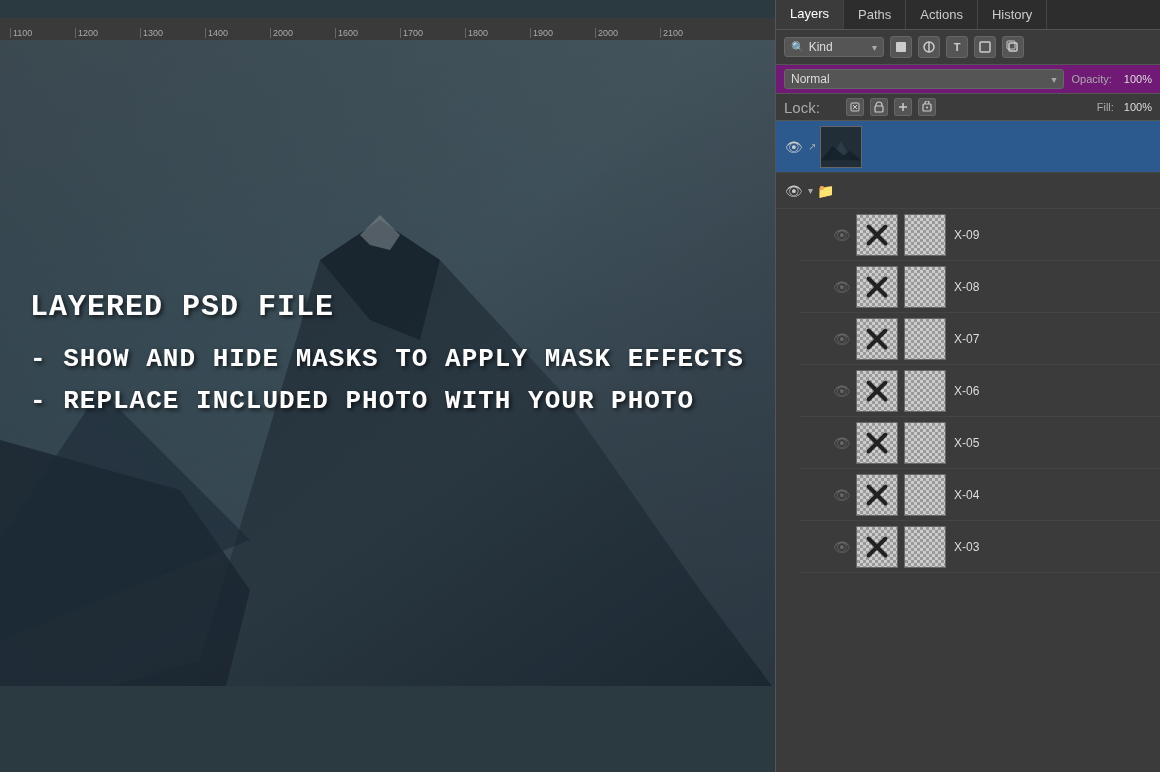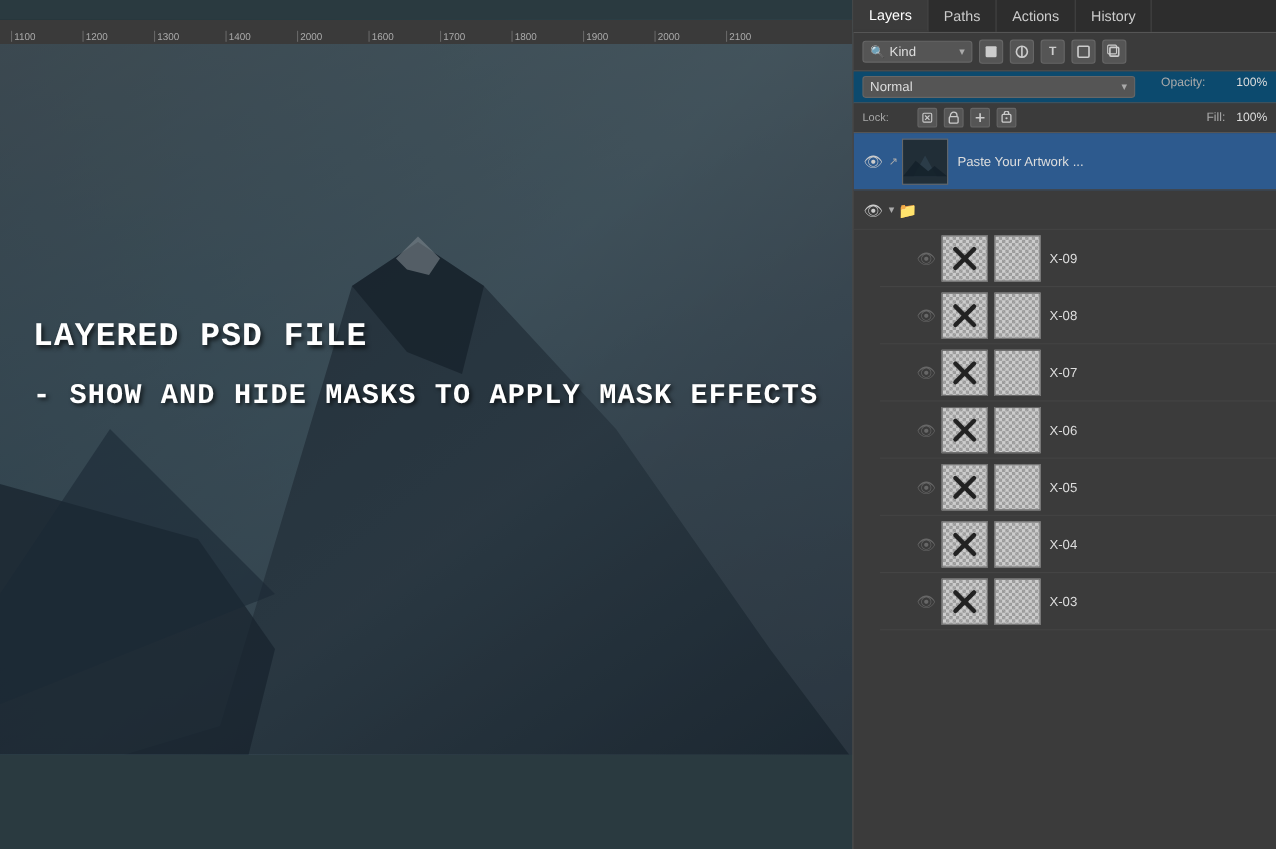--- a/index.html
+++ b/index.html
@@ -144,26 +144,26 @@
       align-items: center;
       justify-content: center;
       color: #ccc;
       font-size: 12px;
       cursor: pointer;
     }
 
     
     .blend-row {
       display: flex;
-      align-items: flex-start;
+      align-items: center;
       padding: 4px 8px;
-      gap: 24px;
+      gap: 8px;
       border-bottom: 1px solid #555;
       flex-shrink: 0;
-      background: #0c4a6e;
+      background: #701a75;
     }
     .blend-select {
       background: #555;
       border: 1px solid #666;
       border-radius: 3px;
       color: #ddd;
       font-size: 12px;
       padding: 2px 6px;
       flex: 1;
       display: flex;
@@ -185,21 +185,21 @@
     .lock-row {
       display: flex;
       align-items: center;
       padding: 4px 8px;
       gap: 6px;
       border-bottom: 1px solid #555;
       flex-shrink: 0;
       background: #3b3b3b;
     }
     .lock-label {
-      font-size: 10px;
+      font-size: 15px;
       color: #aaa;
       margin-right: 20px;
       text-align: right;
     }
     .lock-icon {
       width: 18px;
       height: 18px;
       background: #555;
       border: 1px solid #666;
       border-radius: 2px;
@@ -411,20 +411,21 @@
     <polygon points="0,400 0,750 200,750 250,550 180,450" fill="#1a2530" opacity="0.7"></polygon>
 
     <polygon points="0,500 100,350 200,450 250,500 0,600" fill="#223040" opacity="0.6"></polygon>
 
     <rect width="775" height="750" fill="rgba(20,30,40,0.45)"></rect>
   </svg>
 
   <div class="text-overlay">
     <div class="text-line main-title">LAYERED PSD FILE</div>
     <div class="text-line">- SHOW AND HIDE MASKS TO APPLY MASK EFFECTS</div>
+    <div class="text-line">- REPLACE INCLUDED PHOTO WITH YOUR PHOTO</div>
   </div>
 </div>
 
 <div class="panels-area">
 
   <div class="tabs">
     <div class="tab active">Layers</div>
     <div class="tab">Paths</div>
     <div class="tab">Actions</div>
     <div class="tab">History</div>
@@ -512,21 +513,20 @@
       </div>
       <span style="font-size:10px; color:#aaa; margin-right:4px;">↗</span>
       <div class="layer-thumb artwork">
         <svg width="42" height="42" viewBox="0 0 42 42">
           <rect width="42" height="42" fill="#2a3a45"></rect>
           <polygon points="10,35 21,15 32,35" fill="#3a5060" opacity="0.8"></polygon>
           <polygon points="0,35 12,20 24,30 30,25 42,35" fill="#1a2a35" opacity="0.9"></polygon>
           <rect width="42" height="42" fill="rgba(0,0,0,0.2)"></rect>
         </svg>
       </div>
-      <span class="layer-name">Paste Your Artwork ...</span>
     </div>
 
     <div class="folder-row">
       <div class="eye-col">
         <span class="eye-icon">👁</span>
       </div>
       <span class="arrow-icon">▾</span>
       <span class="folder-icon">📁</span>
     </div>
 

